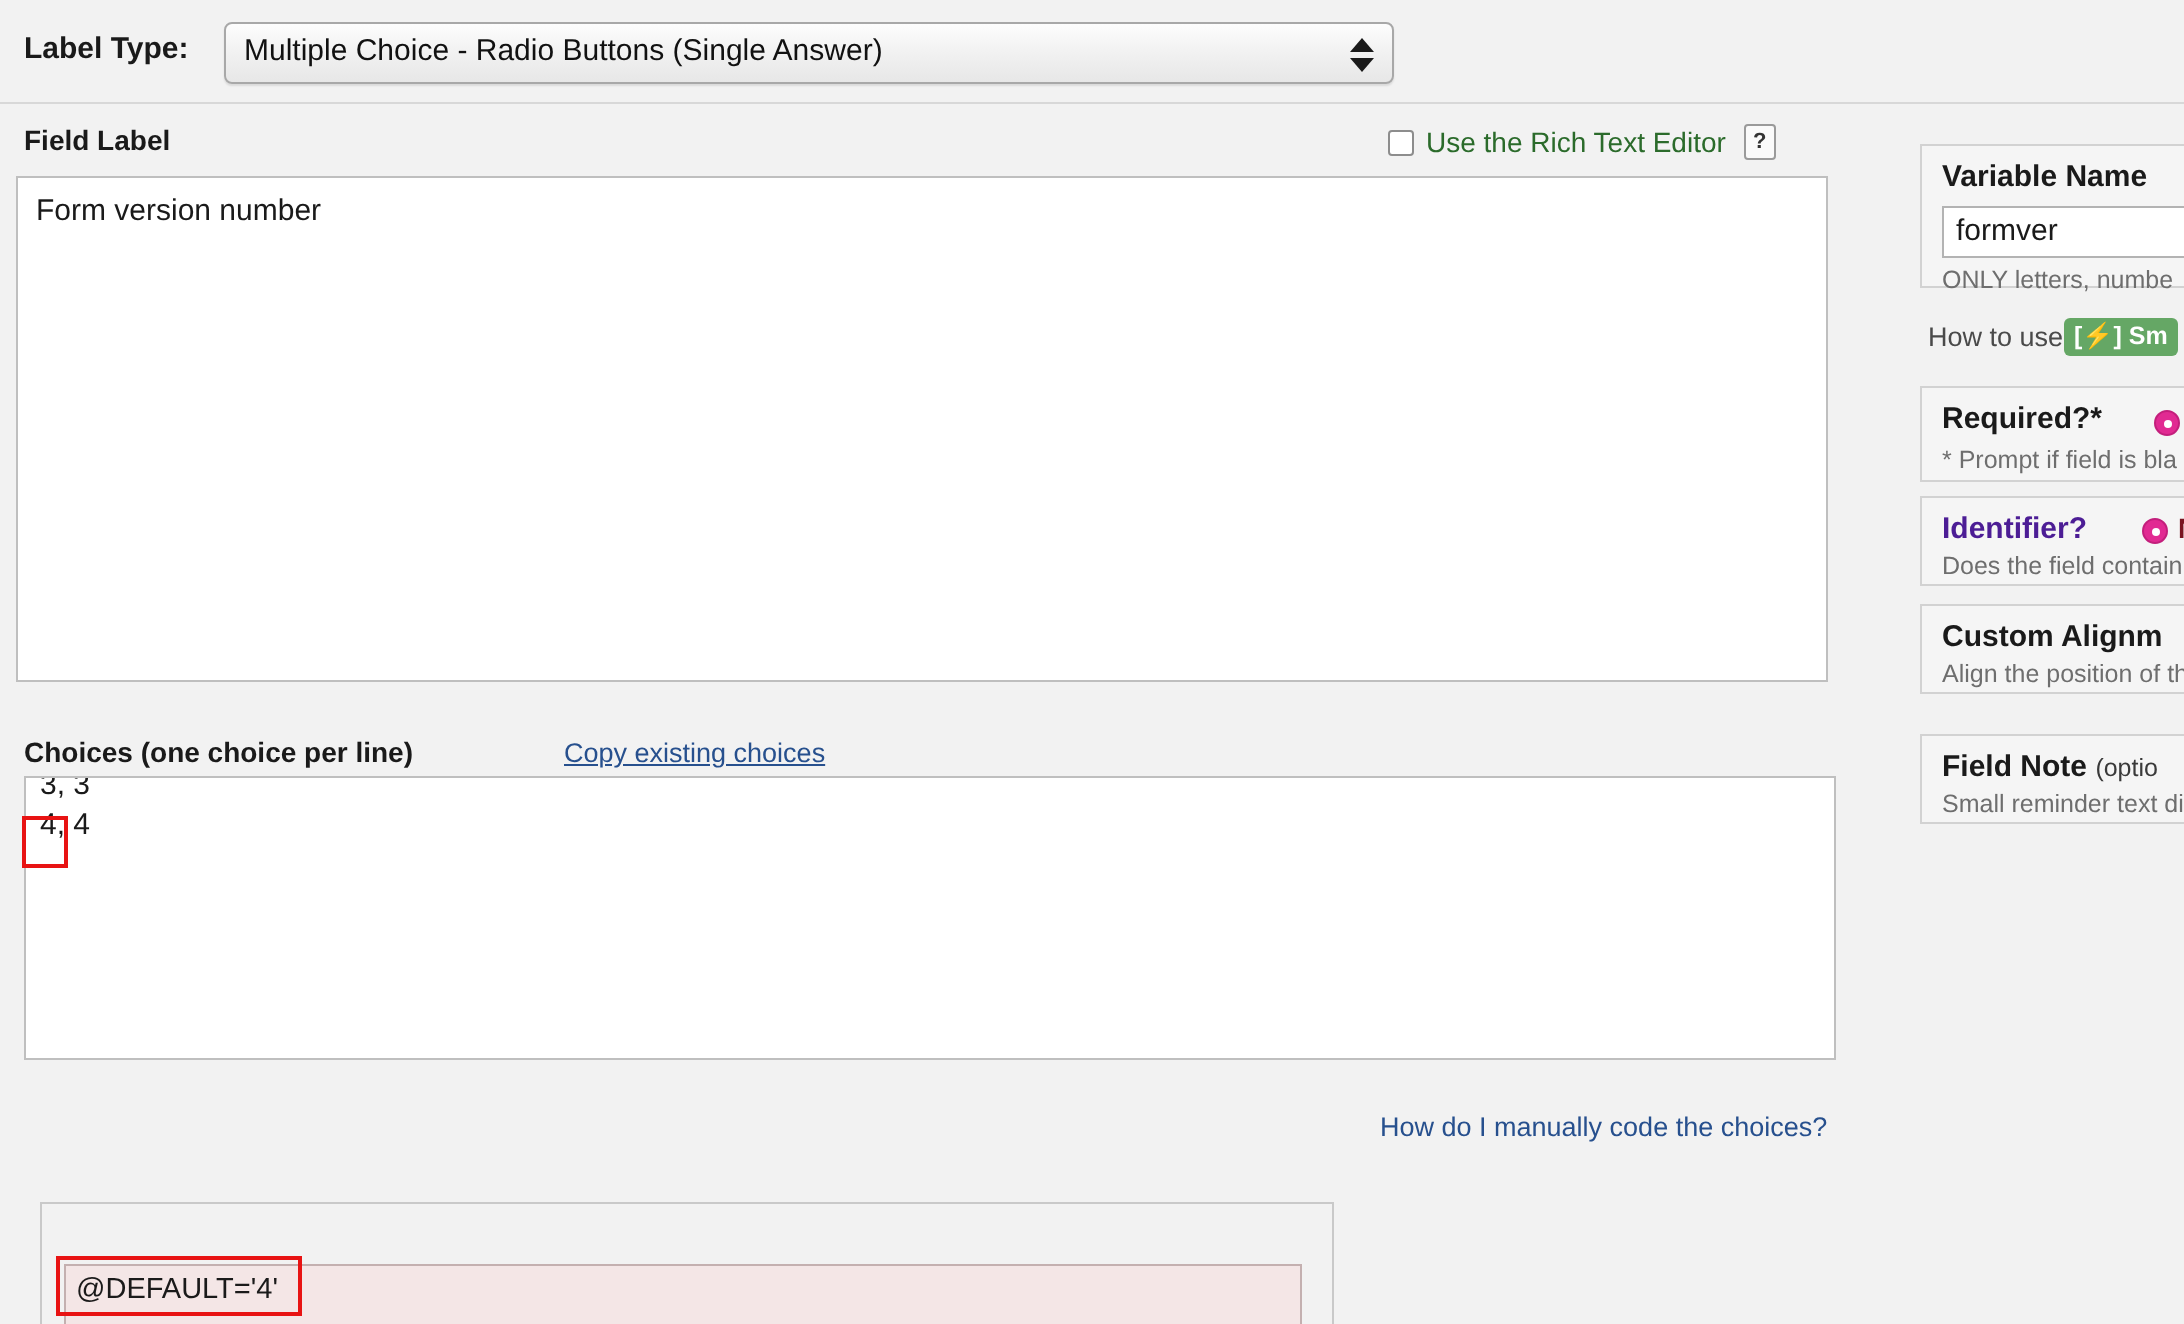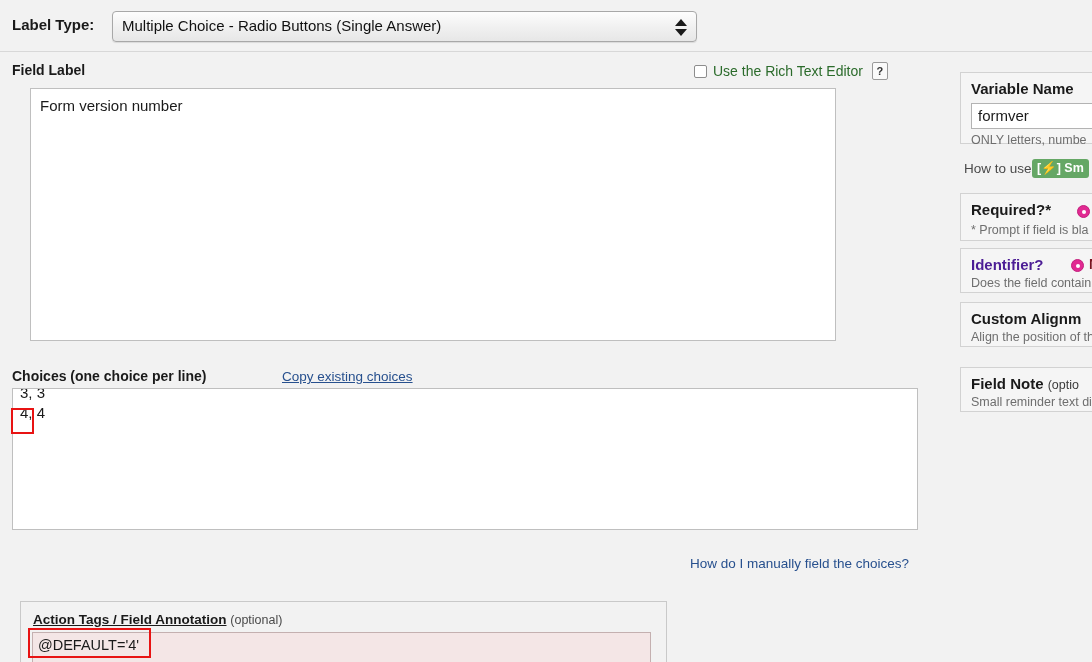--- a/index.html
+++ b/index.html
@@ -71,22 +71,22 @@
     font-size: 14px; color: #2b6b2b;
   }
   .help-btn {
     width: 16px; height: 18px;
     border: 1px solid #9a9a9a; background: #fafafa;
     font-size: 11px; font-weight: bold; color: #333;
     text-align: center; line-height: 16px;
     border-radius: 2px; margin-left: 3px;
   }
   .label-box {
-    position: absolute; left: 30px; top: 88px;
-    width: 806px; height: 253px;
+    position: absolute; left: 8px; top: 88px;
+    width: 906px; height: 253px;
     background: #fff; border: 1px solid #bfbfbf;
   }
   .label-box .val {
     position: absolute; left: 9px; top: 8px;
     font-size: 15px; color: #1a1a1a;
   }
 
   
   .choices-head {
     position: absolute; left: 12px; top: 368px;
@@ -235,27 +235,23 @@
 
   <div class="choices-head">Choices (one choice per line)</div>
   <div class="copy-link">Copy existing choices</div>
 
   <div class="choices-box">
     <div class="choice-line l1">3, 3</div>
     <div class="choice-line l2">4, 4</div>
   </div>
   <div class="annot-choices"></div>
 
-  <div class="manual-link">How do I manually field the choices?</div>
+  <div class="manual-link">How do I manually code the choices?</div>
 
   <div class="actiontag-panel">
-    <div class="actiontag-head">
-      <span class="u">Action Tags / Field Annotation</span>
-      <span class="opt">(optional)</span>
-    </div>
     <div class="actiontag-input">
       <div class="val">@DEFAULT='4'</div>
     </div>
   </div>
   <div class="annot-actiontag"></div>
 
   <div class="sidebar">
 
     <div class="sb-box" style="top:72px; height:72px;">
       <div class="sb-title">Variable Name</div>

